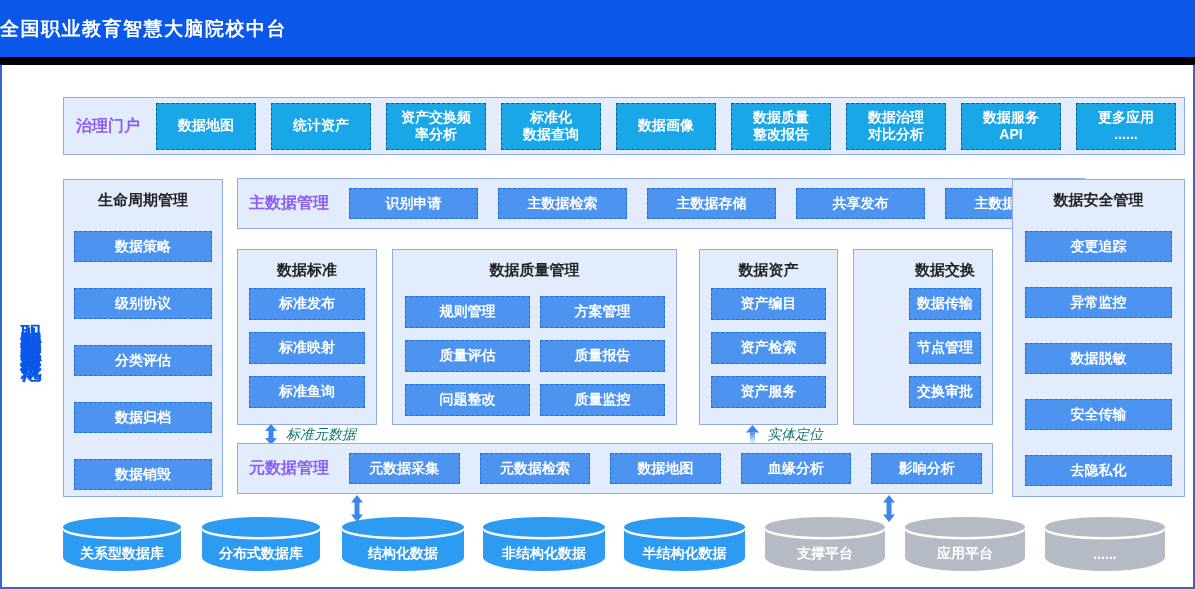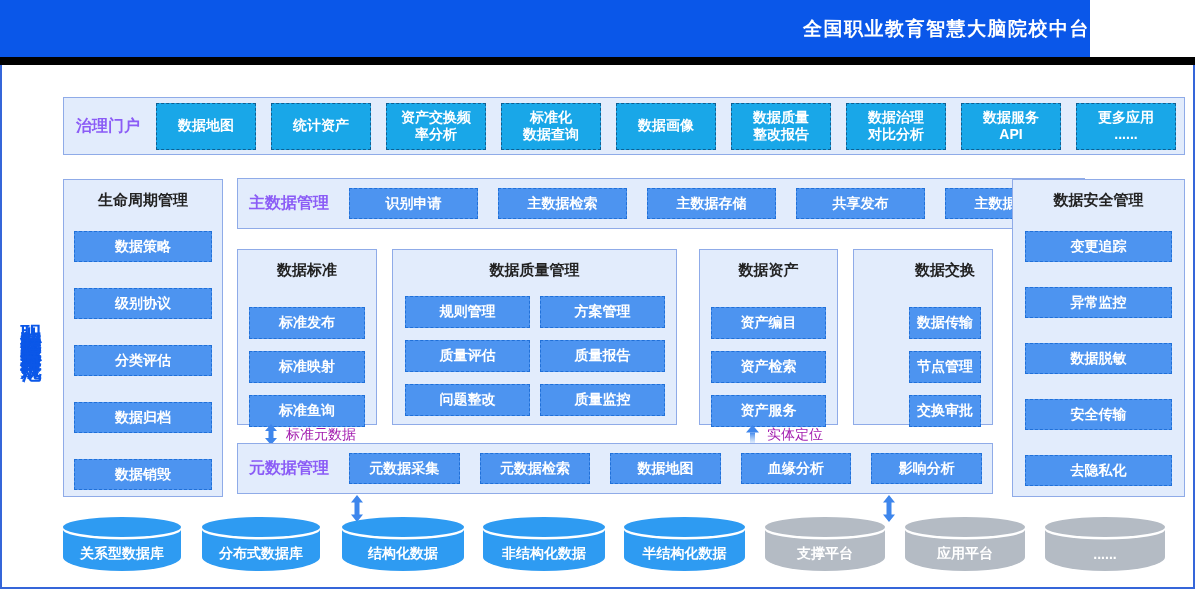--- a/index.html
+++ b/index.html
@@ -1,22 +1,22 @@
 <!DOCTYPE html>
 <html><head>
 <meta charset="utf-8">
 <style>
   * { margin:0; padding:0; box-sizing:border-box; }
   html,body { background:#fff; }
   body { font-family:"Liberation Sans","DejaVu Sans",sans-serif; }
   .stage { position:relative; width:1195px; height:589px; overflow:hidden; background:#fff; }
 
   
-  .topbar { position:absolute; left:0; top:0; width:1090px; height:57px;
-            background:#0A57E9; display:flex; align-items:center; justify-content:flex-end;padding-left:36px; }
+  .topbar { position:absolute; left:0; top:0; width:1195px; height:57px;
+            background:#0A57E9; display:flex; align-items:center; justify-content:flex-start; }
   .topbar h1 { color:#fff; font-size:19px; font-weight:700; letter-spacing:1.5px; }
   .black-strip { position:absolute; left:0; top:57px; width:1195px; height:8px; background:#000; }
 
   
   .frame { position:absolute; left:0; top:65px; width:1195px; height:524px;
            border:2px solid #3566D9; border-top:none; pointer-events:none; }
 
   
   .side-label { position:absolute; left:6px; top:65px; width:50px; height:524px;
                 display:flex; align-items:center; justify-content:center; }
@@ -57,28 +57,28 @@
   .hrow-buttons { flex:1; display:flex; gap:20px; }
   .hrow-buttons .btn { flex:1; height:31px; }
 
   
   .mid { top:249px; height:176px; }
   .standard { left:237px; width:140px; }
   .quality  { left:392px; width:285px; }
   .asset    { left:699px; width:139px; }
   .exchange { left:853px; width:140px;padding-left:44px; }
   .mid3 .btn { height:32px; margin:12px 11px 0; }
-  .mid3 .btn.first { margin-top:27px;font-family:Liberation Serif, serif; }
+  .mid3 .btn.first { margin-top:8px;font-family:Liberation Serif, serif; }
   .qgrid { display:grid; grid-template-columns:1fr 1fr; column-gap:10px; row-gap:12px;
            margin:16px 11px 0 12px; }
   .qgrid .btn { height:32px; }
 
   
   .connector { position:absolute; display:flex; align-items:center; gap:8px; }
-  .connector span { font-size:14px; color:#a21caf; }
+  .connector span { font-size:14px; color:#0f766e;font-style:italic; }
   .arrow-svg { display:block; }
 
   
   .barrow { position:absolute; }
 
   
   .cyl { position:absolute; top:517px; height:54px; }
   .cyl .top { position:absolute; left:0; right:0; top:0; height:20px; border-radius:50%;
               z-index:2; box-shadow:0 2.5px 0 0 #fff; }
   .cyl .body { position:absolute; left:0; right:0; top:10px; bottom:0;

